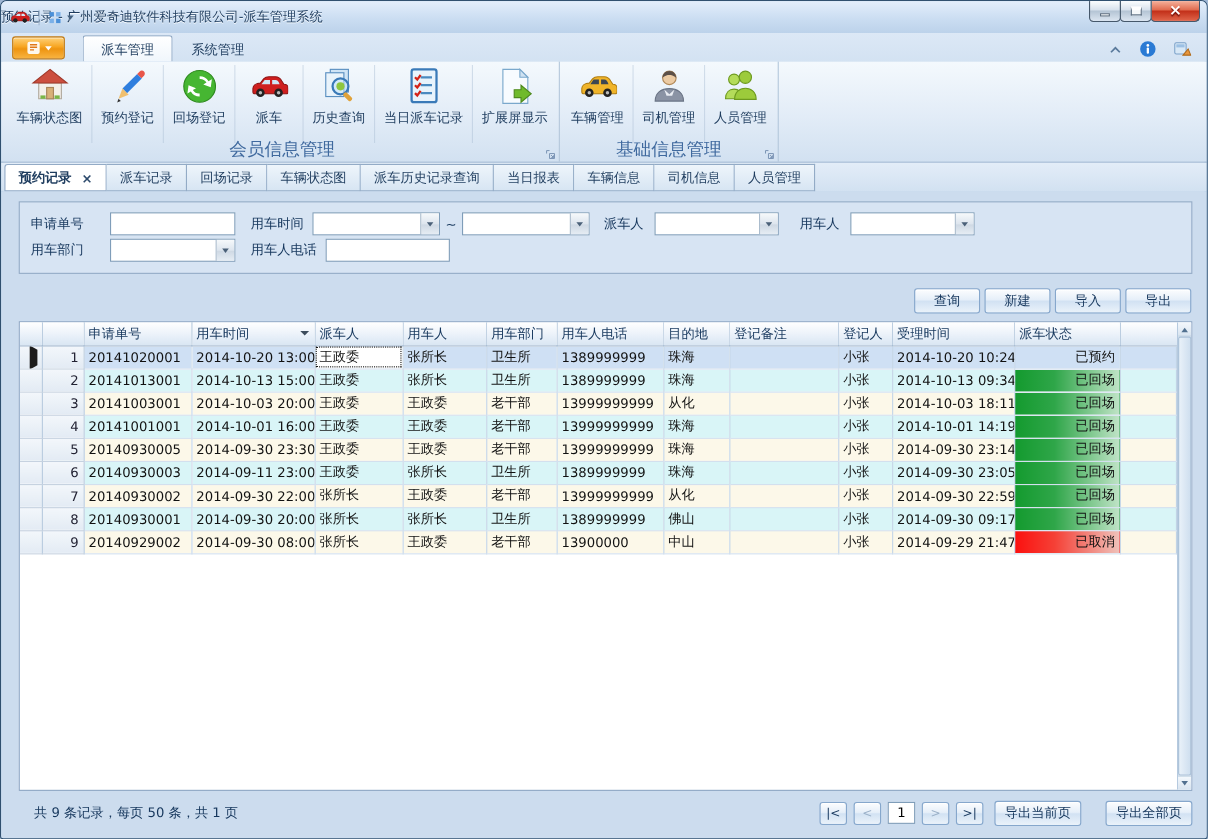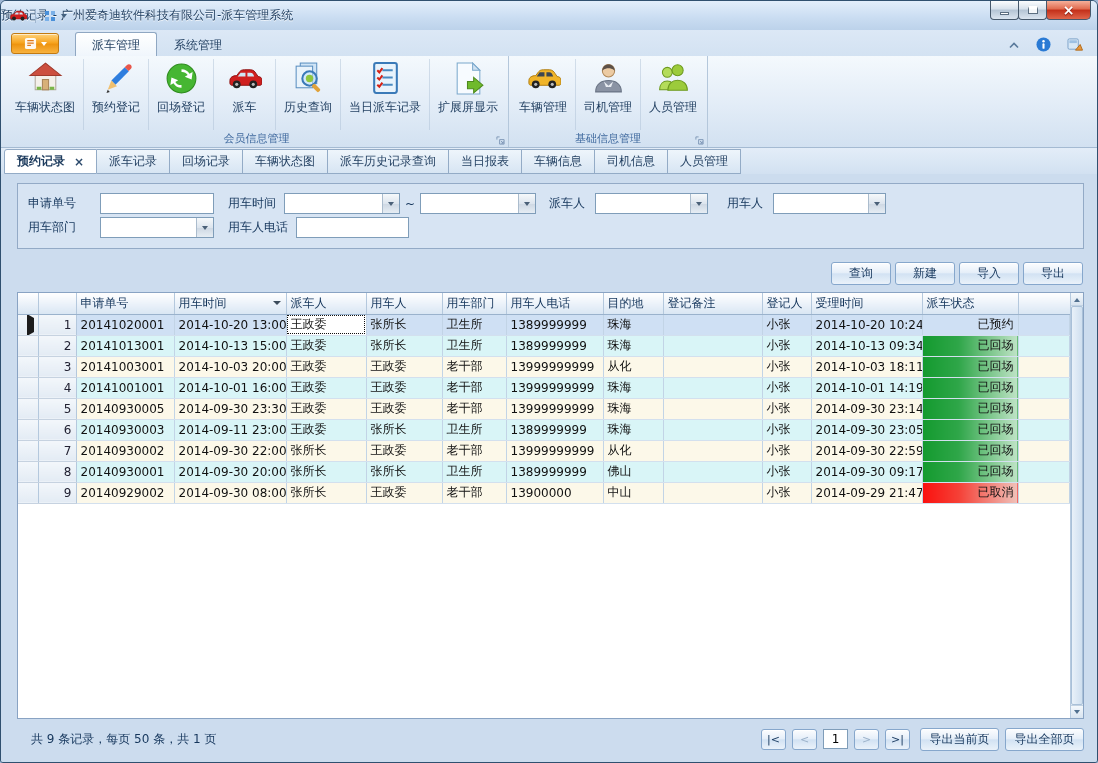--- a/index.html
+++ b/index.html
@@ -35,21 +35,21 @@
   .tabrow-right{margin-left:auto;display:flex;align-items:center;gap:16px;margin-bottom:4px;padding-right:6px;}
   
   .ribbon{height:92px;flex:none;display:flex;background:linear-gradient(#f4f9fd,#e2ecf7 55%,#d2e1f1);
           border-bottom:1px solid #a4bad2;padding-left:4px;}
   .rgroup{display:flex;flex-direction:column;border-right:1px solid #b4c7db;}
   .rbtns{flex:1;display:flex;padding:3px 2px 0;}
   .rbtn{min-width:62px;padding:2px 8px 0;display:flex;flex-direction:column;align-items:center;border-right:1px solid rgba(168,188,210,.45);}
   .rbtn:last-child{border-right:none;}
   .rbtn .icon svg{width:35px;height:35px;display:block;}
   .rbtn-label{margin-top:3px;color:#1e3c5e;white-space:nowrap;}
-  .rgroup-strip{height:17px;position:relative;display:flex;align-items:center;justify-content:center;color:#3f699e;font-size:11px;}
+  .rgroup-strip{height:17px;position:relative;display:flex;align-items:flex-end;justify-content:center;color:#3f699e;font-size:16px;}
   .launcher{position:absolute;right:3px;bottom:2px;line-height:0;}
   
   .doctabs{height:26px;flex:none;display:flex;align-items:flex-end;background:linear-gradient(#e3edf8,#d2e1f1);padding-left:3px;}
   .dtab{height:25px;display:flex;align-items:center;padding:0 12px;color:#1e3c5e;white-space:nowrap;
         border:1px solid #93abc6;border-left:none;background:linear-gradient(#eef5fb,#d7e5f3);}
   .dtab:first-child{border-left:1px solid #93abc6;border-radius:3px 0 0 0;}
   .dtab.active{background:#fff;font-weight:bold;}
   .dclose{margin-left:9px;font-weight:bold;color:#2c4a6c;font-size:12px;line-height:10px;}
   
   .content{flex:1;min-height:0;background:#ccdcee;padding:9px 13px 8px 16px;display:flex;flex-direction:column;}
@@ -611,20 +611,20 @@
 
     <div class="pager">
       <span>共 9 条记录，每页 50 条，共 1 页</span>
       <div class="pager-right">
         <div class="btn pgbtn">|&lt;</div>
         <div class="btn pgbtn disabled">&lt;</div>
         <input class="pg-input" value="1" style="">
         <div class="btn pgbtn disabled">&gt;</div>
         <div class="btn pgbtn">&gt;|</div>
         <div class="btn wexp">导出当前页</div>
-        <div class="btn wexp" style="margin-left:0">导出全部页</div>
+        <div class="btn wexp" style="margin-left:16px">导出全部页</div>
       </div>
     </div>
 
   </div>
 
 
 </div>
 
 </body></html>

